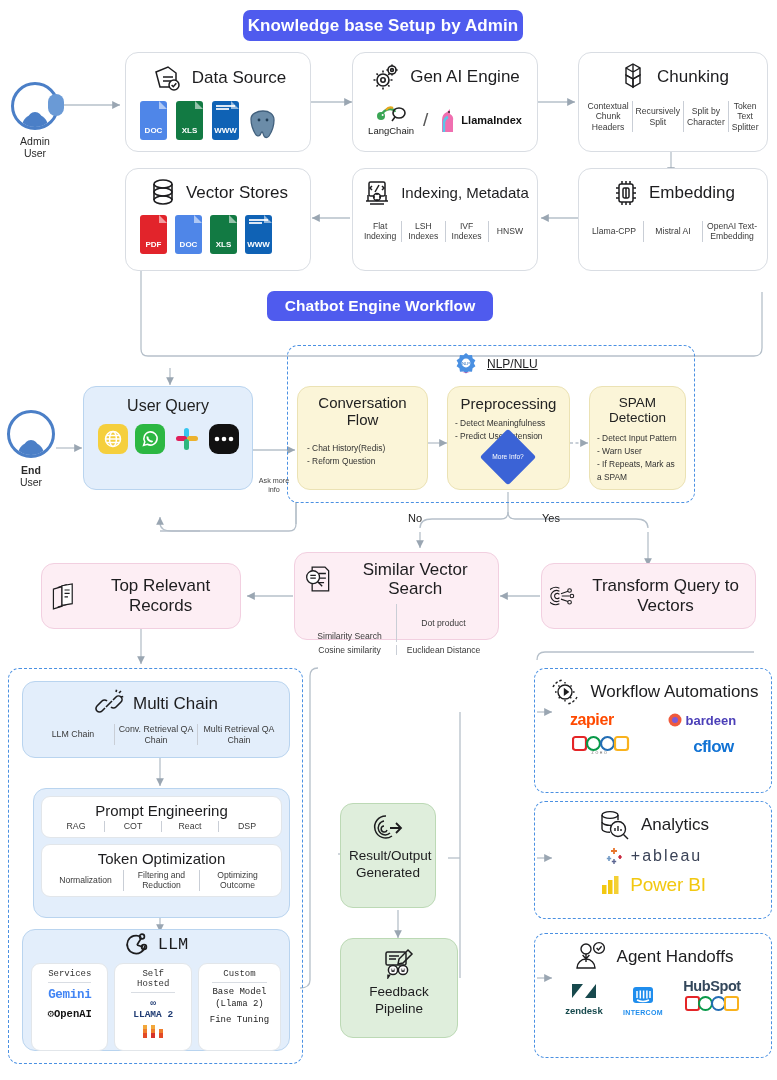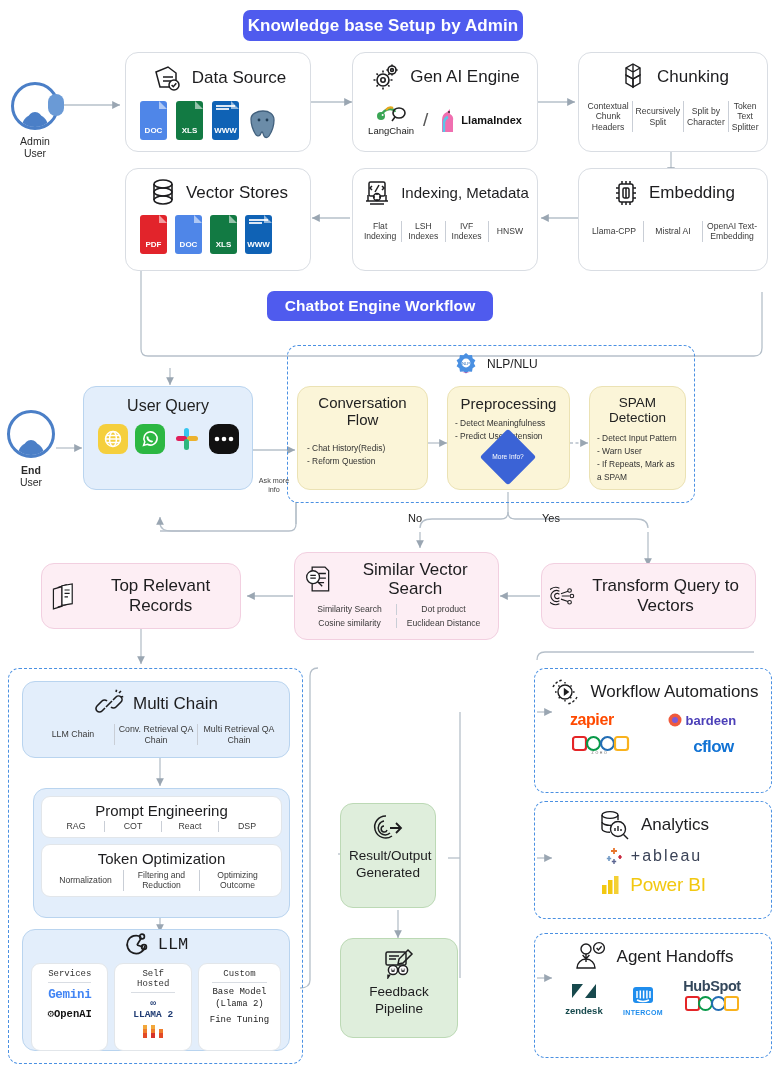--- a/index.html
+++ b/index.html
@@ -359,21 +359,21 @@
             <circle cx="4" cy="5" r="2.3"></circle>
             <circle cx="11" cy="5" r="2.3"></circle>
             <circle cx="18" cy="5" r="2.3"></circle>
           </svg>
       </div>
     </div>
   </div>
 
   <div class="abs dashed" style="left:287px;top:345px;width:408px;height:158px;"></div>
 
-  <div class="abs" style="left:452px;top:350px;display:flex;align-items:center;gap:7px;">
+  <div class="abs" style="left:452px;top:350px;display:flex;align-items:center;gap:7px;text-decoration:underline;">
     <svg width="28" height="28" viewBox="0 0 28 28">
       <path d="M14 3 l2.6 2.2 3.4-.3 .6 3.4 2.8 2-1.6 3 1.6 3-2.8 2-.6 3.4-3.4-.3L14 23.6 11.4 21.4 8 21.7 7.4 18.3 4.6 16.3 6.2 13.3 4.6 10.3 7.4 8.3 8 4.9 11.4 5.2Z" fill="#4a90e2"></path>
       <circle cx="14" cy="13" r="4.4" fill="#fff"></circle>
         <text x="14" y="15" font-size="4.2" text-anchor="middle" fill="#2c6fbd" font-family="sans-serif">NLP</text>
       <path d="M9 21 q5 4 10 0 q-5 3 -10 0Z" fill="#e8398f"></path>
     </svg>
     <div style="font-size:12px;color:#1d1d1f;">NLP/NLU</div>
   </div>
 
   <div class="abs card yellow" style="left:297px;top:386px;width:131px;height:104px;padding:8px 9px;">
@@ -427,21 +427,21 @@
       <svg class="ic" width="32" height="34" viewBox="0 0 32 34" fill="none" stroke="#1d1d1f" stroke-width="1.4">
         <path d="M10 4 H24 L28 8 V30 H10 Z"></path>
           <path d="M17 11 h8 M17 16 h8 M17 21 h6"></path>
         <circle cx="11" cy="15" r="7" fill="#fff"></circle>
           <path d="M8 13 h6 M8 16 h6"></path>
           <path d="M16 20 l5 5"></path>
       </svg>
       <div class="ttl" style="line-height:1.12;">Similar Vector Search</div>
     </div>
     <div style="display:flex;">
-      <div class="chip" style="border:none;font-size:8.6px;">Similarity Search</div>
+      <div class="chip" style="border:none;font-size:8.6px;margin-top:27px;">Similarity Search</div>
       <div class="chip" style="font-size:8.6px;">Dot product</div>
     </div>
     <div style="display:flex;margin-top:3px;">
       <div class="chip" style="border:none;font-size:8.6px;">Cosine similarity</div>
       <div class="chip" style="font-size:8.6px;">Euclidean Distance</div>
     </div>
   </div>
 
   <div class="abs card pink" style="left:541px;top:563px;width:215px;height:66px;padding:8px;">
     <div class="hdr" style="height:100%;gap:9px;">

